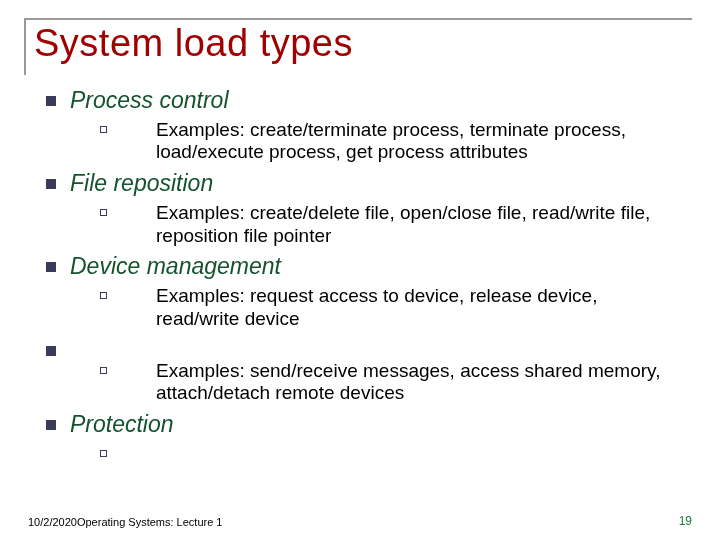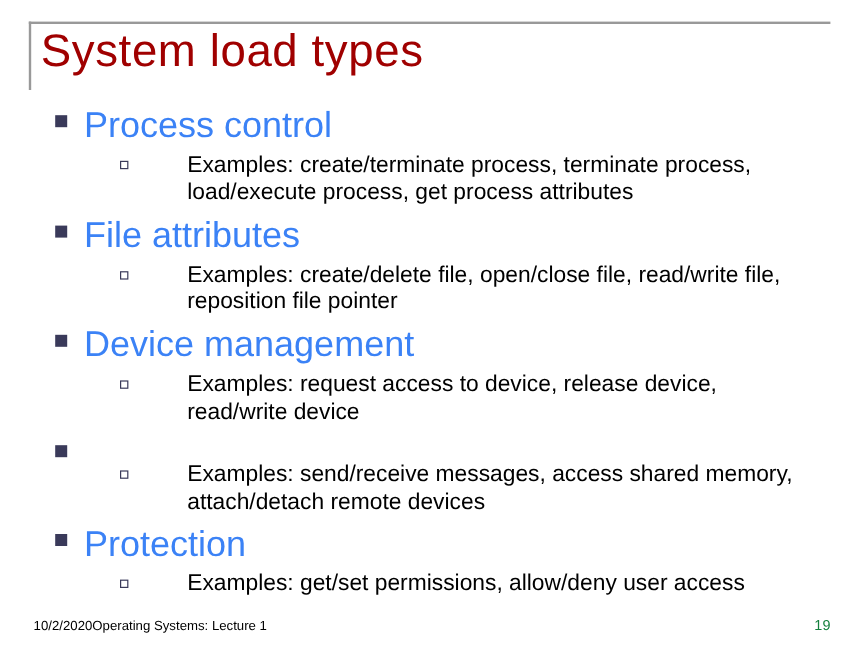--- a/index.html
+++ b/index.html
@@ -37,23 +37,24 @@
   }
   .l1-bullet {
     width: 10px;
     height: 10px;
     background: #3a3a5a;
     margin-top: 9px;
     margin-right: 14px;
     flex: 0 0 auto;
   }
   .l1-text {
-    font-size: 30px;
-    color: #3b82f6;
+    font-size: 23px;
+    color: #14532d;
     line-height: 1.2;
+    font-style: italic;
   }
   .l2 {
     margin: 4px 0 2px 54px;
     display: flex;
     align-items: flex-start;
   }
   .l2-bullet {
     width: 7px;
     height: 7px;
     border: 1.5px solid #3a3a5a;
@@ -97,21 +98,21 @@
       <div class="l1-bullet"></div>
       <div class="l1-text">Process control</div>
     </div>
     <div class="l2">
       <div class="l2-bullet"></div>
       <div class="l2-text">Examples: create/terminate process, terminate process, load/execute process, get process attributes</div>
     </div>
 
     <div class="l1">
       <div class="l1-bullet"></div>
-      <div class="l1-text">File attributes</div>
+      <div class="l1-text">File reposition</div>
     </div>
     <div class="l2">
       <div class="l2-bullet"></div>
       <div class="l2-text">Examples: create/delete file, open/close file, read/write file, reposition file pointer</div>
     </div>
 
     <div class="l1">
       <div class="l1-bullet"></div>
       <div class="l1-text">Device management</div>
     </div>
@@ -127,21 +128,20 @@
       <div class="l2-bullet"></div>
       <div class="l2-text">Examples: send/receive messages, access shared memory, attach/detach remote devices</div>
     </div>
 
     <div class="l1">
       <div class="l1-bullet"></div>
       <div class="l1-text">Protection</div>
     </div>
     <div class="l2">
       <div class="l2-bullet"></div>
-      <div class="l2-text">Examples: get/set permissions, allow/deny user access</div>
     </div>
 
   </div>
 
   <div class="footer">
     <div class="left">10/2/2020</div>
     <div class="center">Operating Systems: Lecture 1</div>
     <div class="right">19</div>
   </div>
 </div>

